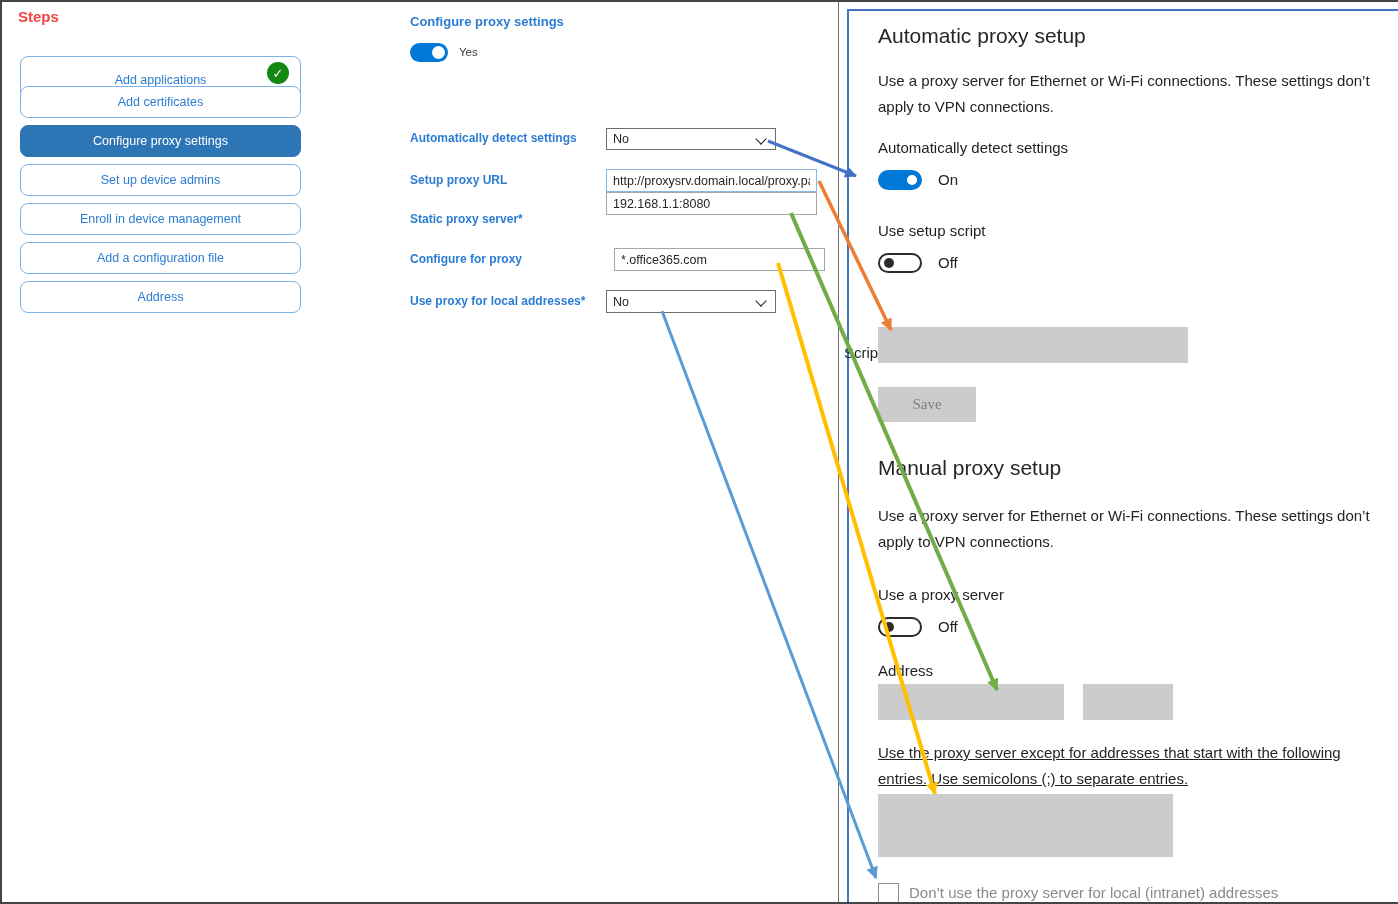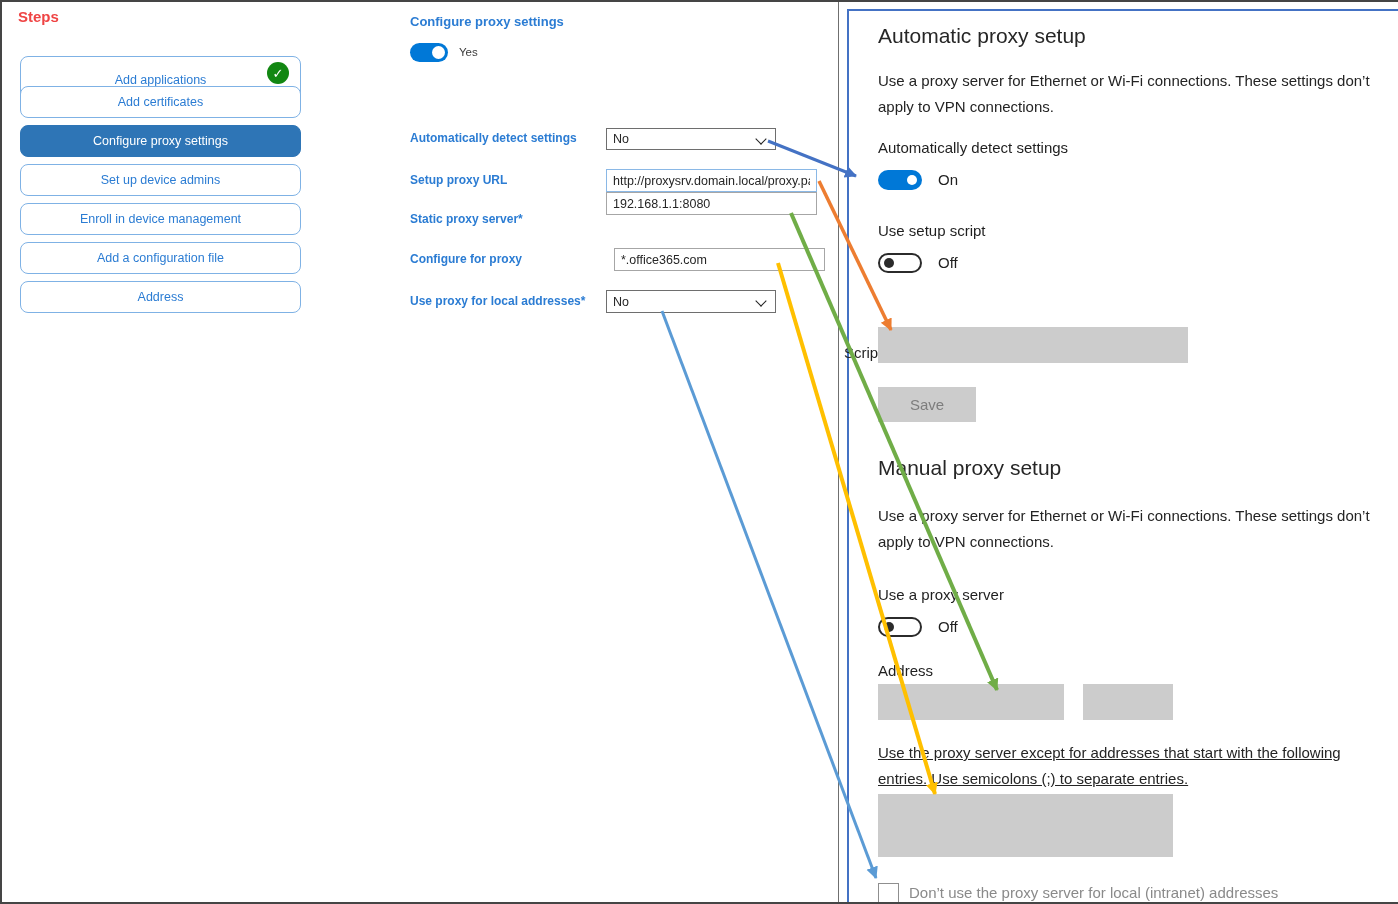--- a/index.html
+++ b/index.html
@@ -139,21 +139,21 @@
 
 <div class="abs ws-label" style="left:878px;top:222px;">Use setup script</div>
 <div class="abs toggle-lg off" style="left:878px;top:253px;">
   <span class="knob"></span>
 </div>
 <div class="abs state-label" style="left:938px;top:254px;">Off</div>
 
 <div class="abs ws-label" style="left:844px;top:300px;margin-top:44px;">Script address</div>
 <div class="abs gray-box" style="left:878px;top:327px;width:310px;height:36px;"></div>
 
-<button class="abs save-btn" style="left:878px;top:387px;">Save</button>
+<button class="abs save-btn" style="left:878px;top:387px;font-family:Liberation Serif, serif;">Save</button>
 
 <div class="abs ws-h" style="left:878px;top:456px;">Manual proxy setup</div>
 <div class="abs ws-p" style="left:878px;top:503px;width:500px;">Use a proxy server for Ethernet or Wi-Fi connections. These settings don’t apply to VPN connections.</div>
 
 <div class="abs ws-label" style="left:878px;top:586px;">Use a proxy server</div>
 <div class="abs toggle-lg off" style="left:878px;top:617px;">
   <span class="knob"></span>
 </div>
 <div class="abs state-label" style="left:938px;top:618px;">Off</div>
 

